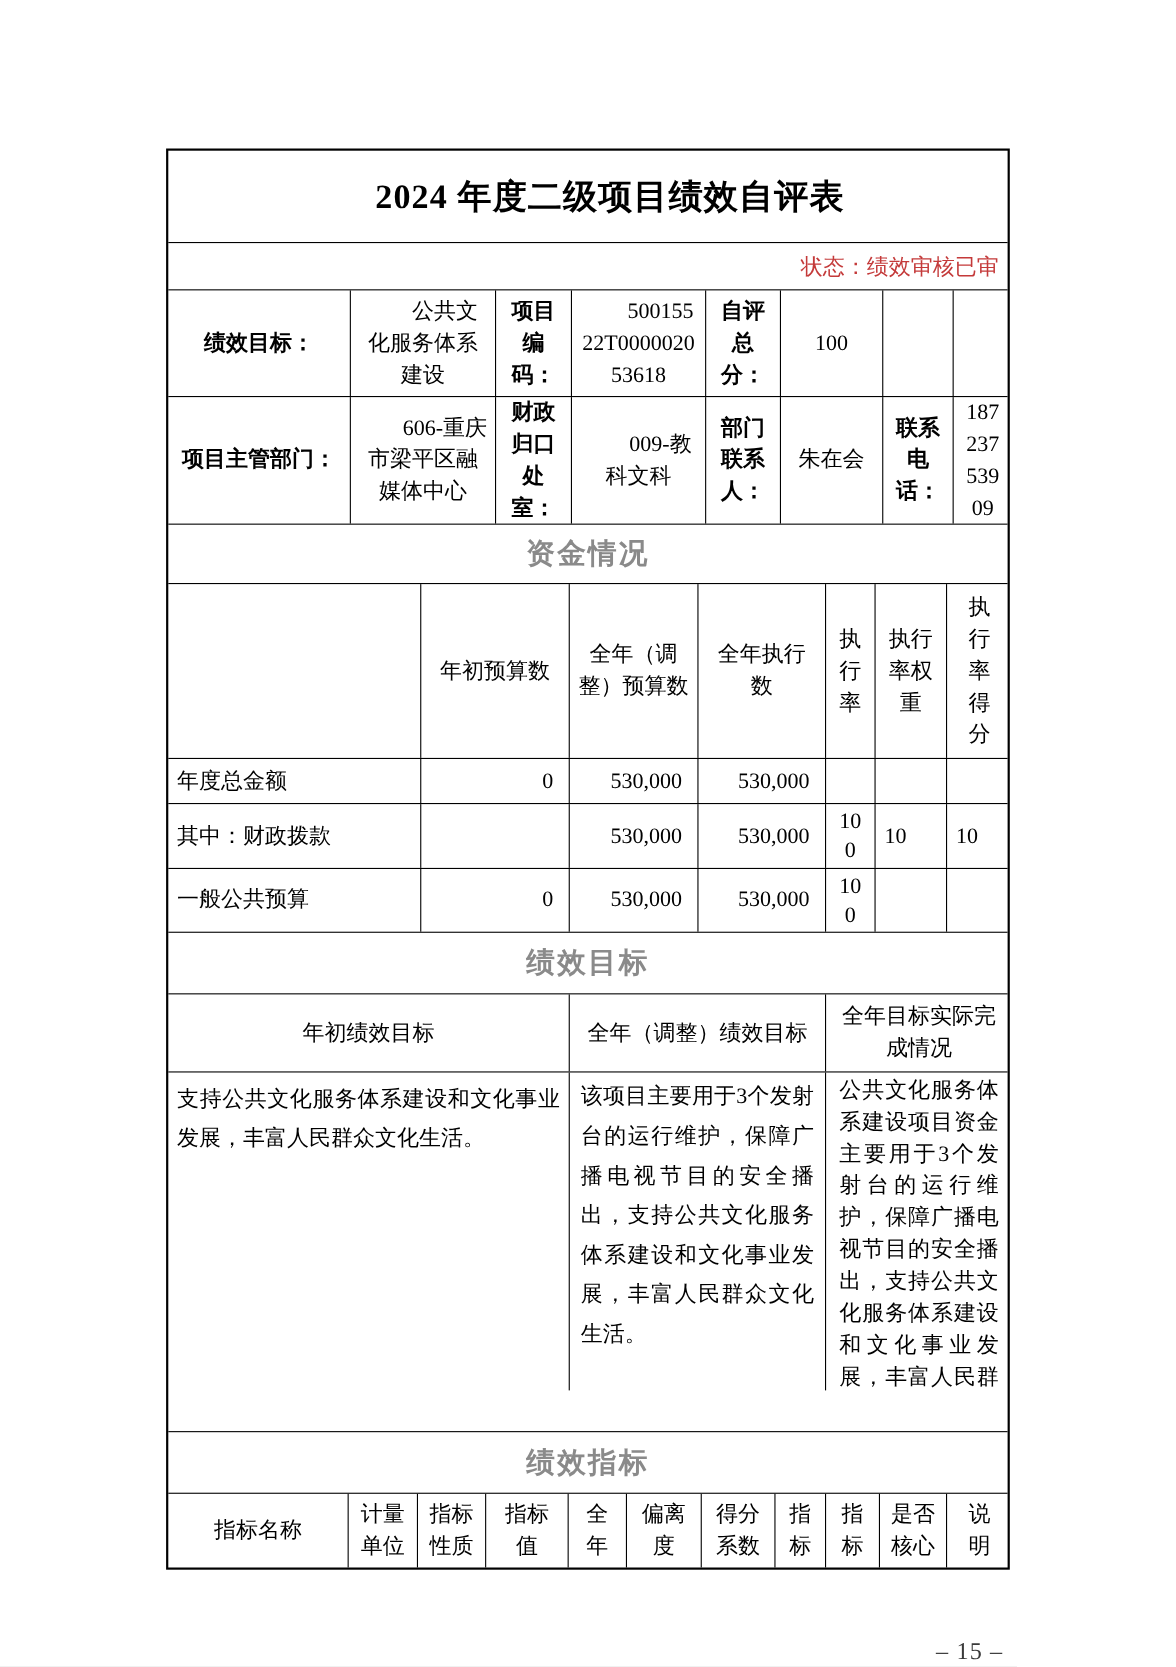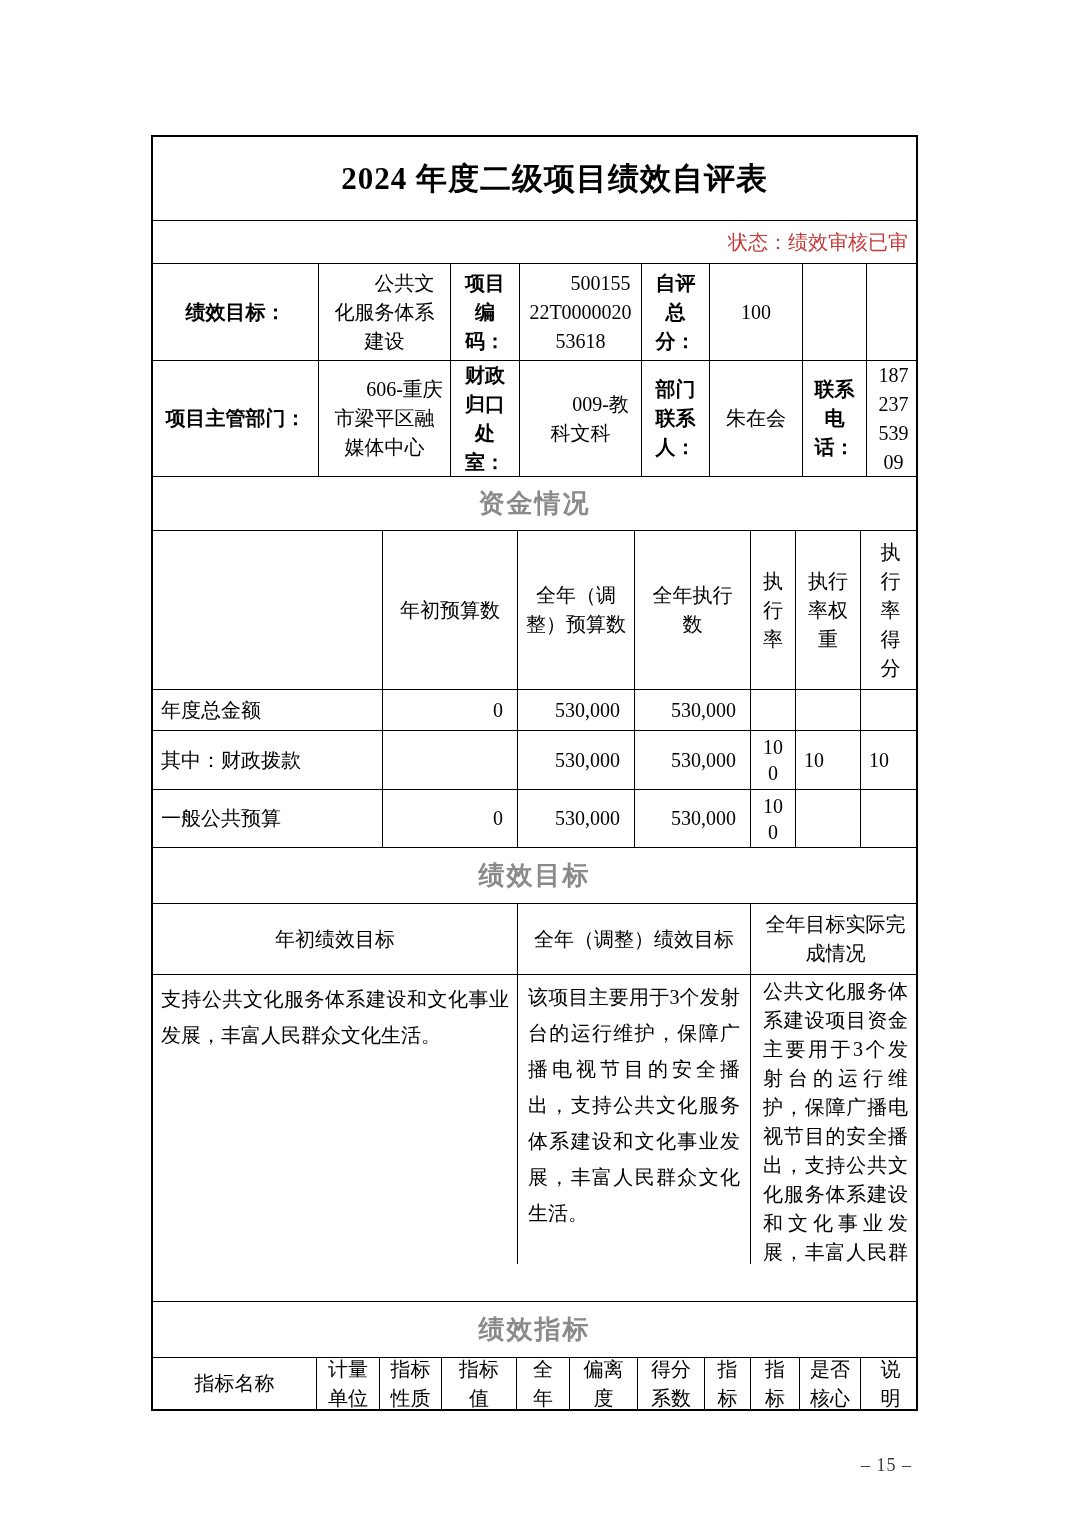--- a/index.html
+++ b/index.html
@@ -18,21 +18,21 @@
 
   .g-info  { grid-template-columns:165px 132px 69px 122px 68px 93px 64px 54px; }
   .g-funds { grid-template-columns:229px 135px 117px 116px 45px 65px 60px; }
   .g-goals { grid-template-columns:364px 233px 170px; }
   .g-ind   { grid-template-columns:163px 63px 62px 75px 53px 68px 67px 46px 49px 61px 60px; }
 
   .h-title {height:83px;} .h-status{height:43px;} .h-info1{height:97px;}
   .h-info2 {height:116px;} .h-band {height:54px;} .h-fhead{height:159px;}
   .h-f1{height:41px;} .h-f2{height:59px;} .h-f3{height:58px;}
   .h-band2{height:56px;} .h-ghead{height:71px;} .h-gbody{height:290px;}
-  .h-band3{height:56px;margin-top:37px;} .h-ihead{height:52px;}
+  .h-band3{height:56px;margin-top:37px;} .h-ihead{height:68px;}
 
   .cell {
     border-left:1px solid #000; min-width:0;
     display:flex; align-items:center; justify-content:center;
     text-align:center; font-size:20px; line-height:29px; padding:0 6px;
     overflow:hidden;
   }
   .cell:first-child { border-left:none; }
 
   .bold { font-weight:bold; }
@@ -64,22 +64,22 @@
     font-family:"Liberation Sans","DejaVu Sans",sans-serif;
     font-size:26px; font-weight:bold; letter-spacing:2px;
   }
   .goal-h { line-height:30px; }
   .goal-c1 { line-height:36px; padding:6px 8px;  }
   .goal-c2 { line-height:36px; padding:4px 10px; }
   .goal-c3 { line-height:29px; padding:2px 12px; }
   .ind-h { line-height:30px; }
 
   .page-num {
-    position:absolute; top:1455px; right:157px;
-    font-size:18px; color:#3a3a3a; letter-spacing:1px;
+    position:absolute; top:1488px; right:157px;
+    font-size:22px; color:#3a3a3a; letter-spacing:1px;
   }
 </style>
 </head>
 <body>
 
 <div class="page">
   <div class="doc">
 
     <div class="trow title-row h-title">2024 年度二级项目绩效自评表</div>
 

